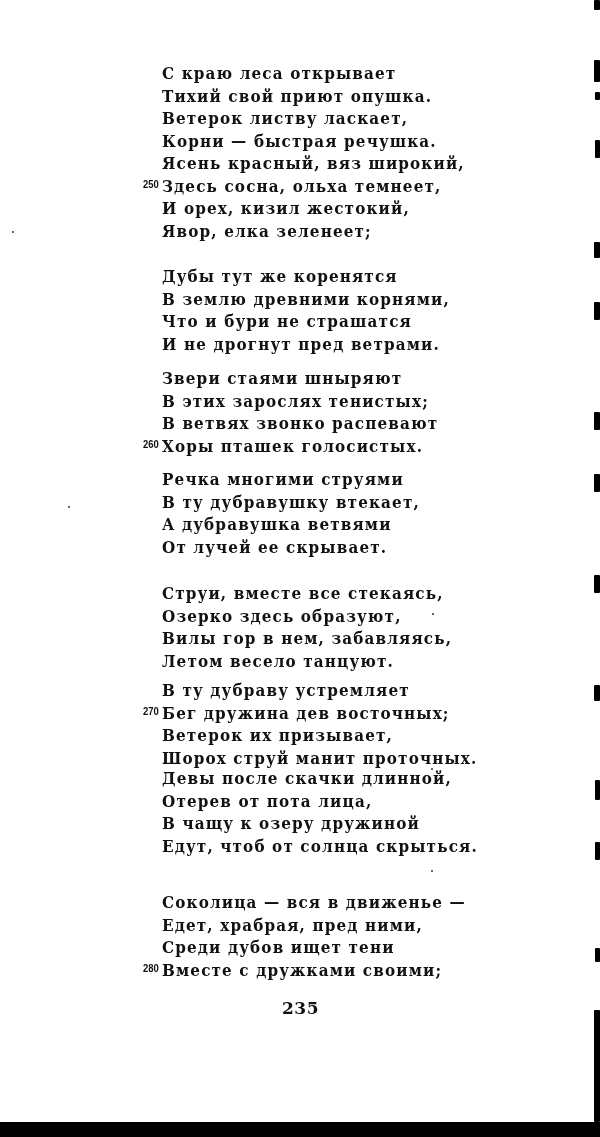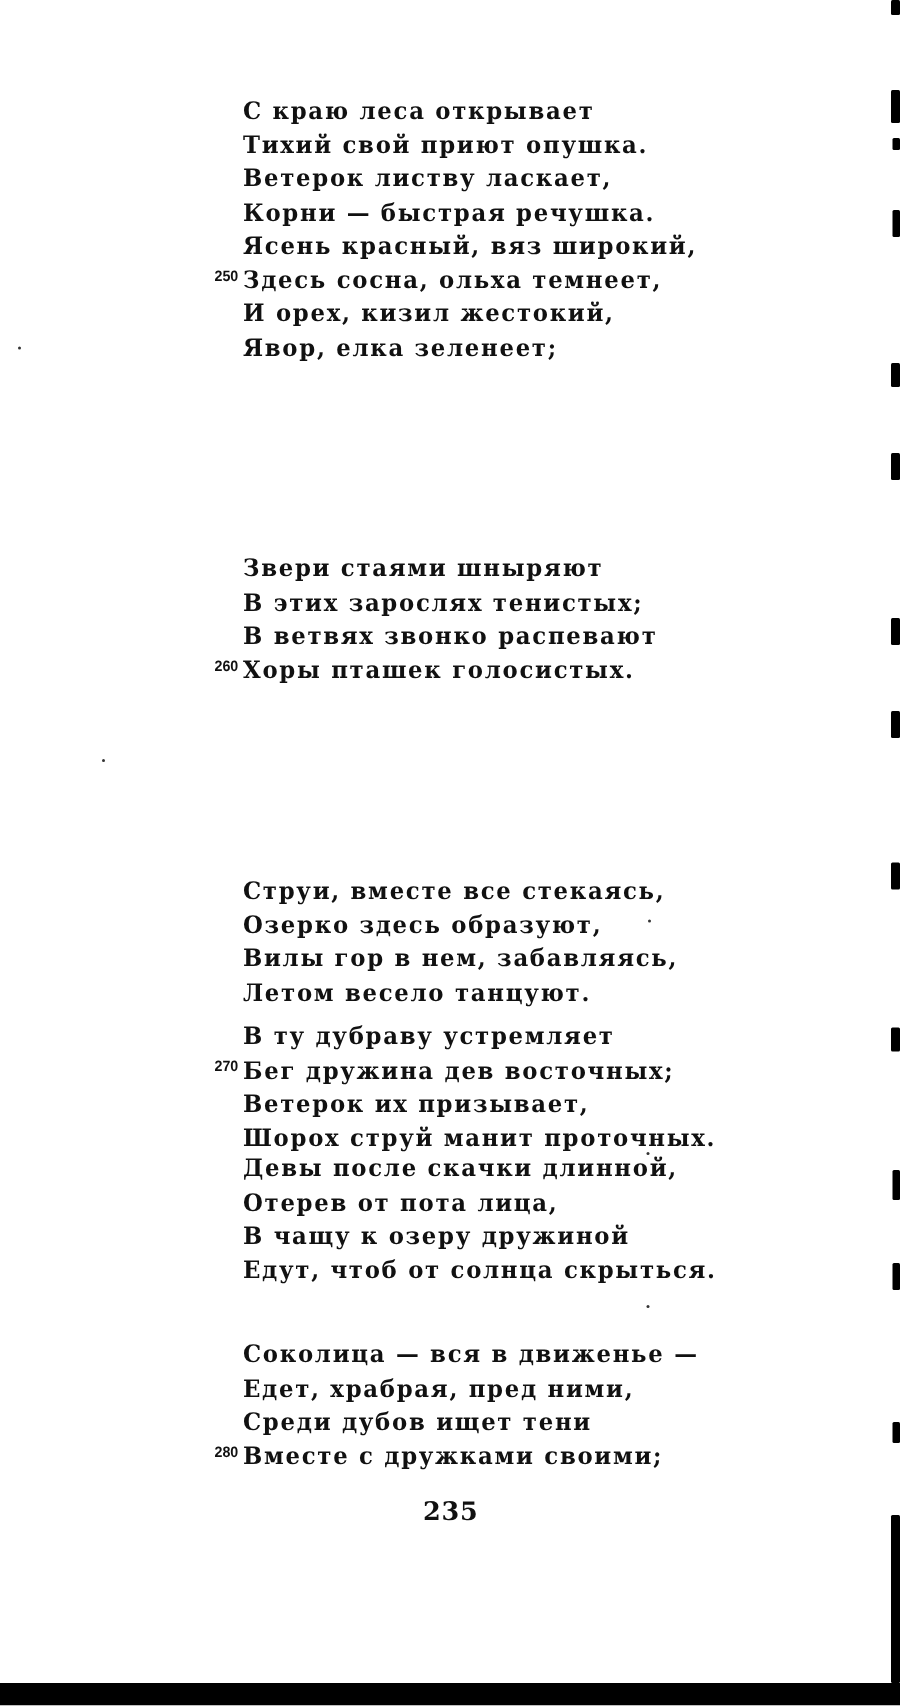--- a/index.html
+++ b/index.html
@@ -88,28 +88,40 @@
     <div class="line"><span class="line-number"></span><span>Корни — быстрая речушка.</span></div>
   </div>
 
   <div class="stanza" style="top:153px;">
     <div class="line"><span class="line-number"></span><span>Ясень красный, вяз широкий,</span></div>
     <div class="line"><span class="line-number">250</span><span>Здесь сосна, ольха темнеет,</span></div>
     <div class="line"><span class="line-number"></span><span>И орех, кизил жестокий,</span></div>
     <div class="line"><span class="line-number"></span><span>Явор, елка зеленеет;</span></div>
   </div>
 
+  <div class="stanza" style="top:266px;">
+    <div class="line"><span class="line-number"></span><span>Дубы тут же коренятся</span></div>
+    <div class="line"><span class="line-number"></span><span>В землю древними корнями,</span></div>
+    <div class="line"><span class="line-number"></span><span>Что и бури не страшатся</span></div>
+    <div class="line"><span class="line-number"></span><span>И не дрогнут пред ветрами.</span></div>
+  </div>
 
   <div class="stanza" style="top:368px;">
     <div class="line"><span class="line-number"></span><span>Звери стаями шныряют</span></div>
     <div class="line"><span class="line-number"></span><span>В этих зарослях тенистых;</span></div>
     <div class="line"><span class="line-number"></span><span>В ветвях звонко распевают</span></div>
     <div class="line"><span class="line-number">260</span><span>Хоры пташек голосистых.</span></div>
   </div>
 
+  <div class="stanza" style="top:469px;">
+    <div class="line"><span class="line-number"></span><span>Речка многими струями</span></div>
+    <div class="line"><span class="line-number"></span><span>В ту дубравушку втекает,</span></div>
+    <div class="line"><span class="line-number"></span><span>А дубравушка ветвями</span></div>
+    <div class="line"><span class="line-number"></span><span>От лучей ее скрывает.</span></div>
+  </div>
 
   <div class="stanza" style="top:583px;">
     <div class="line"><span class="line-number"></span><span>Струи, вместе все стекаясь,</span></div>
     <div class="line"><span class="line-number"></span><span>Озерко здесь образуют,</span></div>
     <div class="line"><span class="line-number"></span><span>Вилы гор в нем, забавляясь,</span></div>
     <div class="line"><span class="line-number"></span><span>Летом весело танцуют.</span></div>
   </div>
 
   <div class="stanza" style="top:680px;">
     <div class="line"><span class="line-number"></span><span>В ту дубраву устремляет</span></div>

